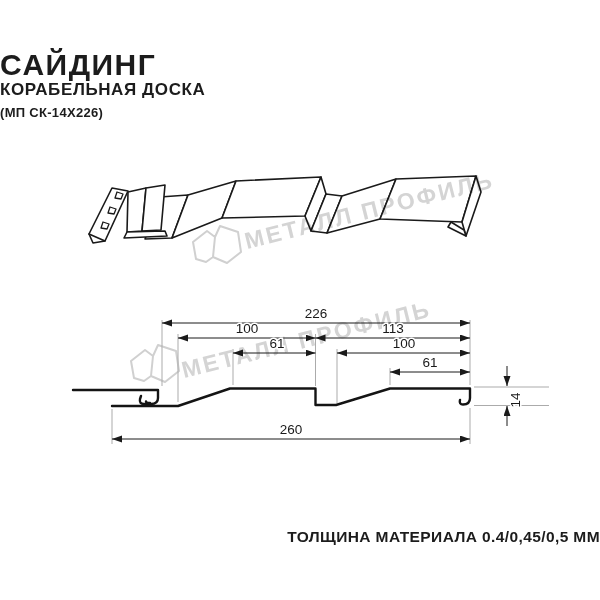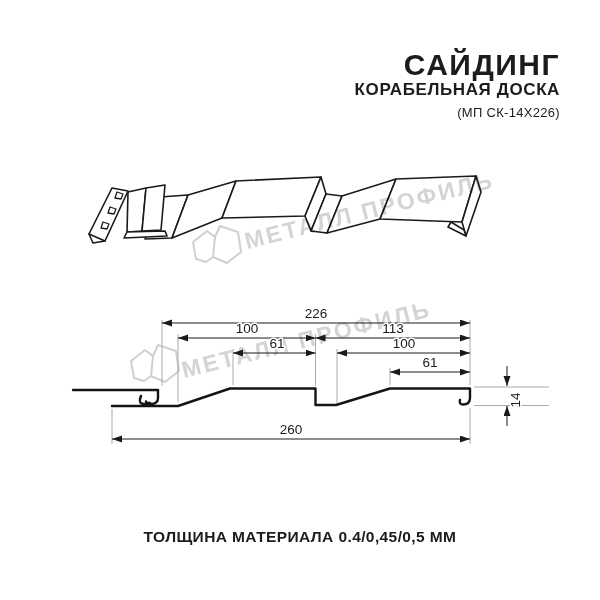--- a/index.html
+++ b/index.html
@@ -1,24 +1,24 @@
 <!DOCTYPE html>
 <html><head>
 <meta charset="utf-8">
 <style>
   html,body{margin:0;padding:0;background:#fff;}
   #stage{
     position:relative;width:600px;height:600px;background:#fff;overflow:hidden;
     font-family:"Liberation Sans","DejaVu Sans",sans-serif;color:#1a1a1a;
   }
-  .header{position:absolute;top:50px;left:0;width:560px;text-align:right;}
+  .header{position:absolute;top:50px;left:0;width:560px;text-align:left;}
   .title{font-size:30px;font-weight:800;letter-spacing:1.5px;line-height:1;color:#1c1c1c;}
   .subtitle{font-size:17px;font-weight:700;letter-spacing:.6px;color:#1c1c1c;}
-  .model{margin-top:5px;font-size:13px;font-weight:400;letter-spacing:.3px;color:#1c1c1c;}
-  .footer{position:absolute;top:528px;left:0;width:600px;text-align:center;
+  .model{margin-top:5px;font-size:13px;font-weight:700;letter-spacing:.3px;color:#1c1c1c;}
+  .footer{position:absolute;top:528px;left:0;width:600px;text-align:right;
     font-size:15.5px;font-weight:700;letter-spacing:.4px;color:#1c1c1c;}
   svg{position:absolute;left:0;top:0;}
   .face{fill:#fff;stroke:#1a1a1a;stroke-width:1.6;stroke-linejoin:round;}
   .edge{fill:none;stroke:#1a1a1a;stroke-width:1.6;stroke-linejoin:round;stroke-linecap:round;}
   .hole{fill:none;stroke:#1a1a1a;stroke-width:1.3;stroke-linejoin:round;}
   .profile{fill:none;stroke:#141414;stroke-width:2.4;stroke-linejoin:round;stroke-linecap:round;}
   .ext{stroke:#ababab;stroke-width:1;fill:none;}
   .dim{stroke:#1a1a1a;stroke-width:1;fill:none;}
   .dimtxt{font-size:13.5px;fill:#1a1a1a;text-anchor:middle;
     paint-order:stroke;stroke:#ffffff;stroke-width:3px;font-family:"Liberation Sans","DejaVu Sans",sans-serif;}

